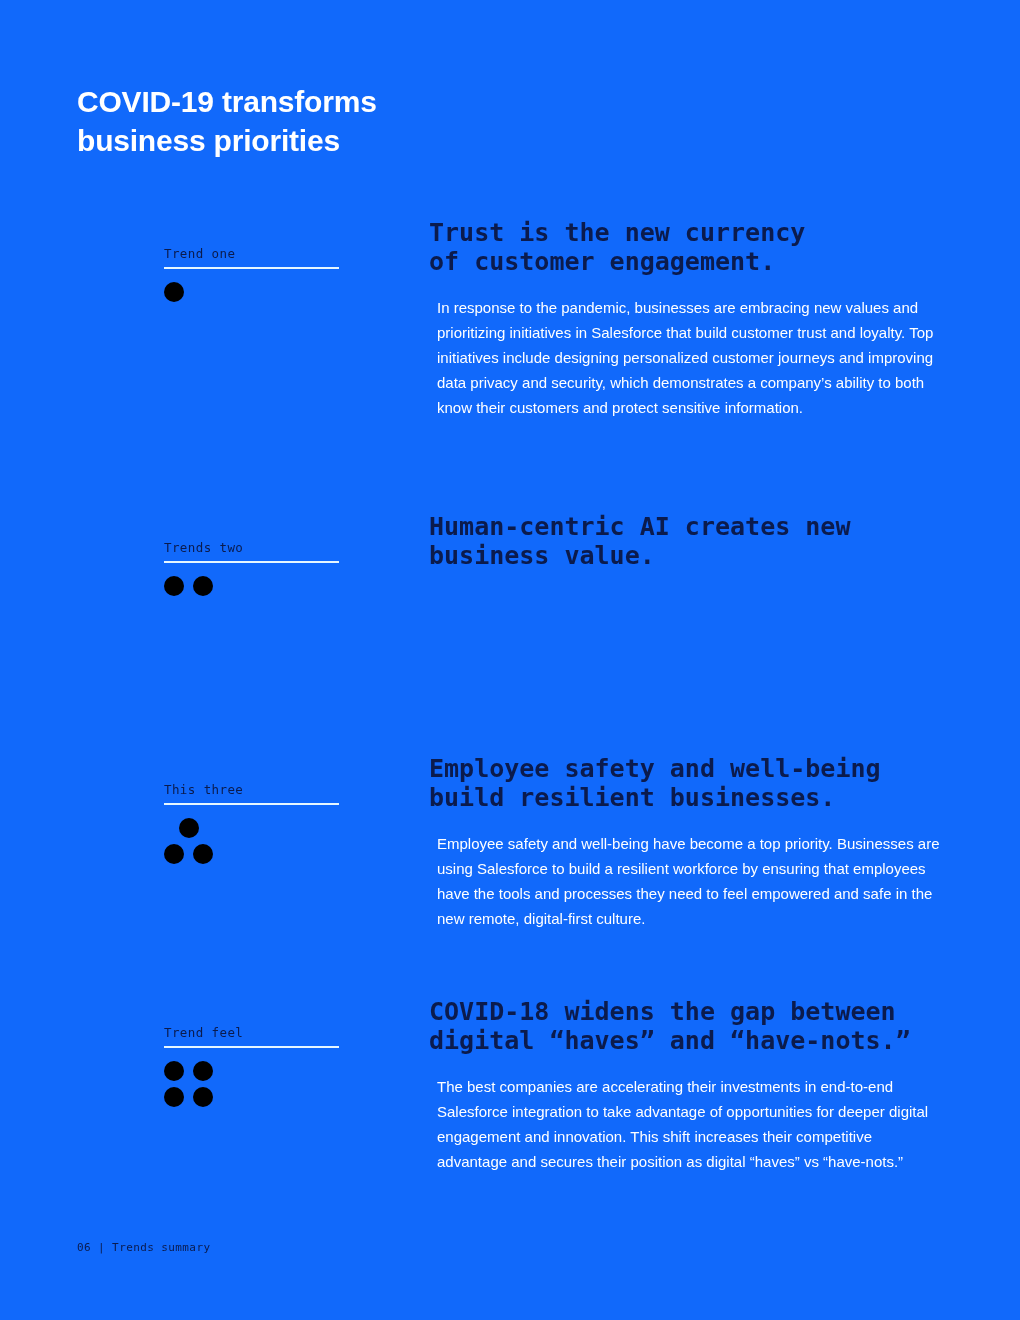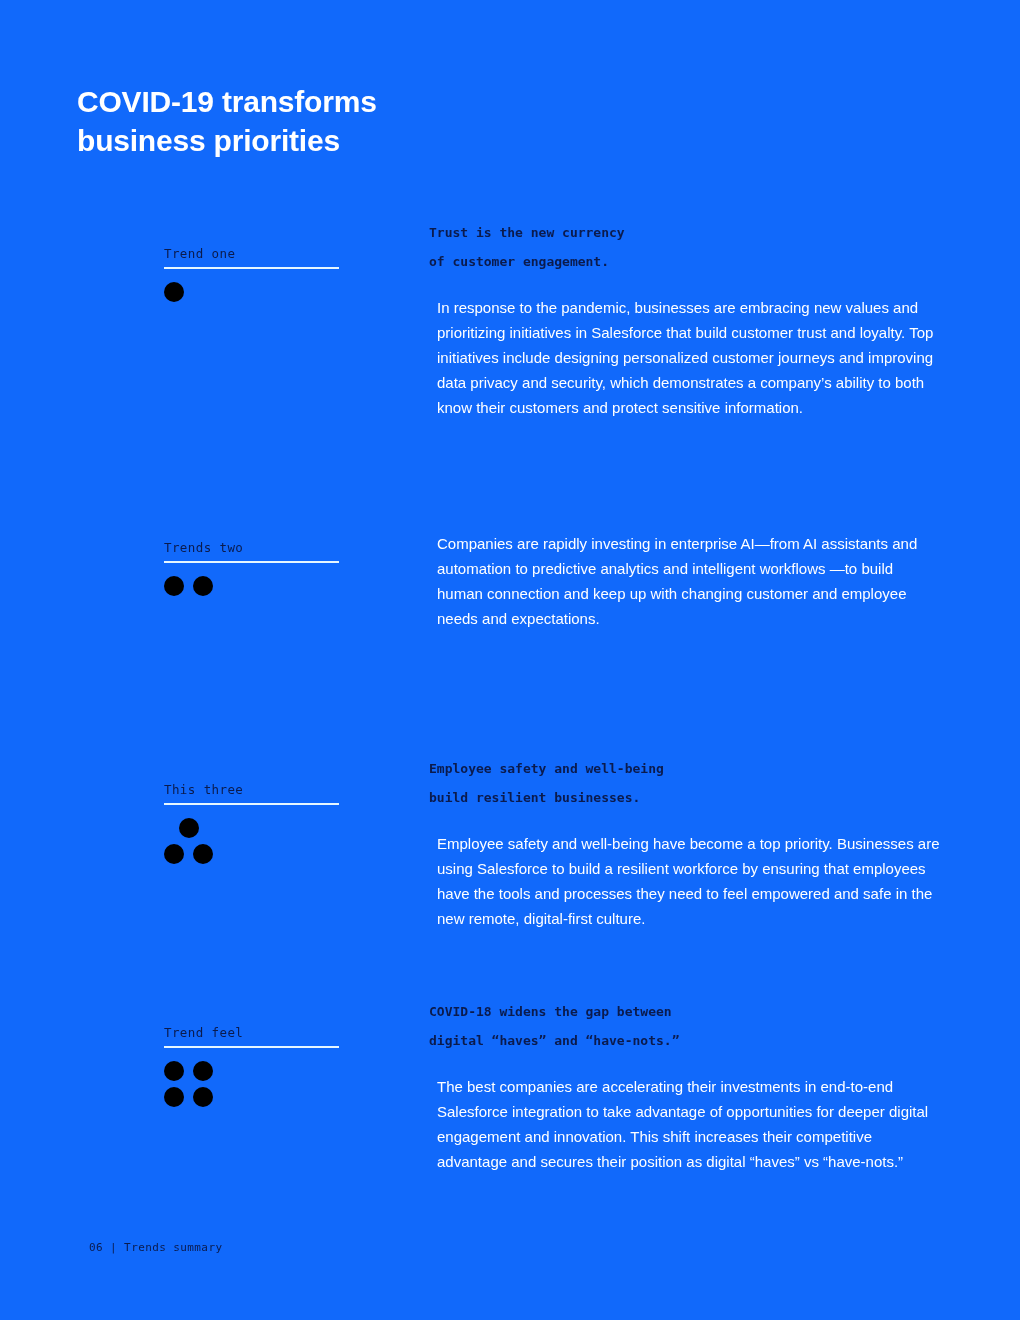--- a/index.html
+++ b/index.html
@@ -102,41 +102,41 @@
   
   .trend-right {
     position: absolute;
     left: 429px;
     top: 0;
     width: 520px;
   }
   .trend-heading {
     color: #0b1b4d;
     font-family: "DejaVu Sans Mono", monospace;
-    font-size: 13px;
+    font-size: 25px;
     font-weight: bold;
     line-height: 29px;
     letter-spacing: 0px;
     white-space: pre-line;
     margin: 0;
   }
   .trend-body {
     margin: 8px;
     margin-top: 19px;
     color: #ffffff;
     font-family: "Liberation Sans", sans-serif;
     font-size: 15px;
     line-height: 25px;
     white-space: pre-line;
   }
 
   
   .footer {
     position: absolute;
-    left: 89px;
+    left: 77px;
     top: 1241px;
     color: #0b1b4d;
     font-family: "DejaVu Sans Mono", monospace;
     font-size: 11px;
     letter-spacing: 0.4px;
     white-space: nowrap;
   }
 </style>
 </head>
 <body>
@@ -164,21 +164,22 @@
   <div class="trend-row r2">
     <div class="trend-left">
       <div class="trend-label">Trends two</div>
       <div class="trend-rule"></div>
       <div class="dots d2">
         <span class="dot p0"></span>
         <span class="dot p1"></span>
       </div>
     </div>
     <div class="trend-right">
-      <p class="trend-body">Companies are rapidly investing in enterprise AI—from AI assistants and automation to predictive analytics and intelligent workflows —to build human connection and keep up with changing customer and employee needs and expectations.</p>
+      <h2 class="trend-heading">Human-centric AI creates new
+business value.</h2>
     </div>
   </div>
 
   <div class="trend-row r3">
     <div class="trend-left">
       <div class="trend-label">This three</div>
       <div class="trend-rule"></div>
       <div class="dots d3">
         <span class="dot p0"></span>
         <span class="dot p1"></span>

